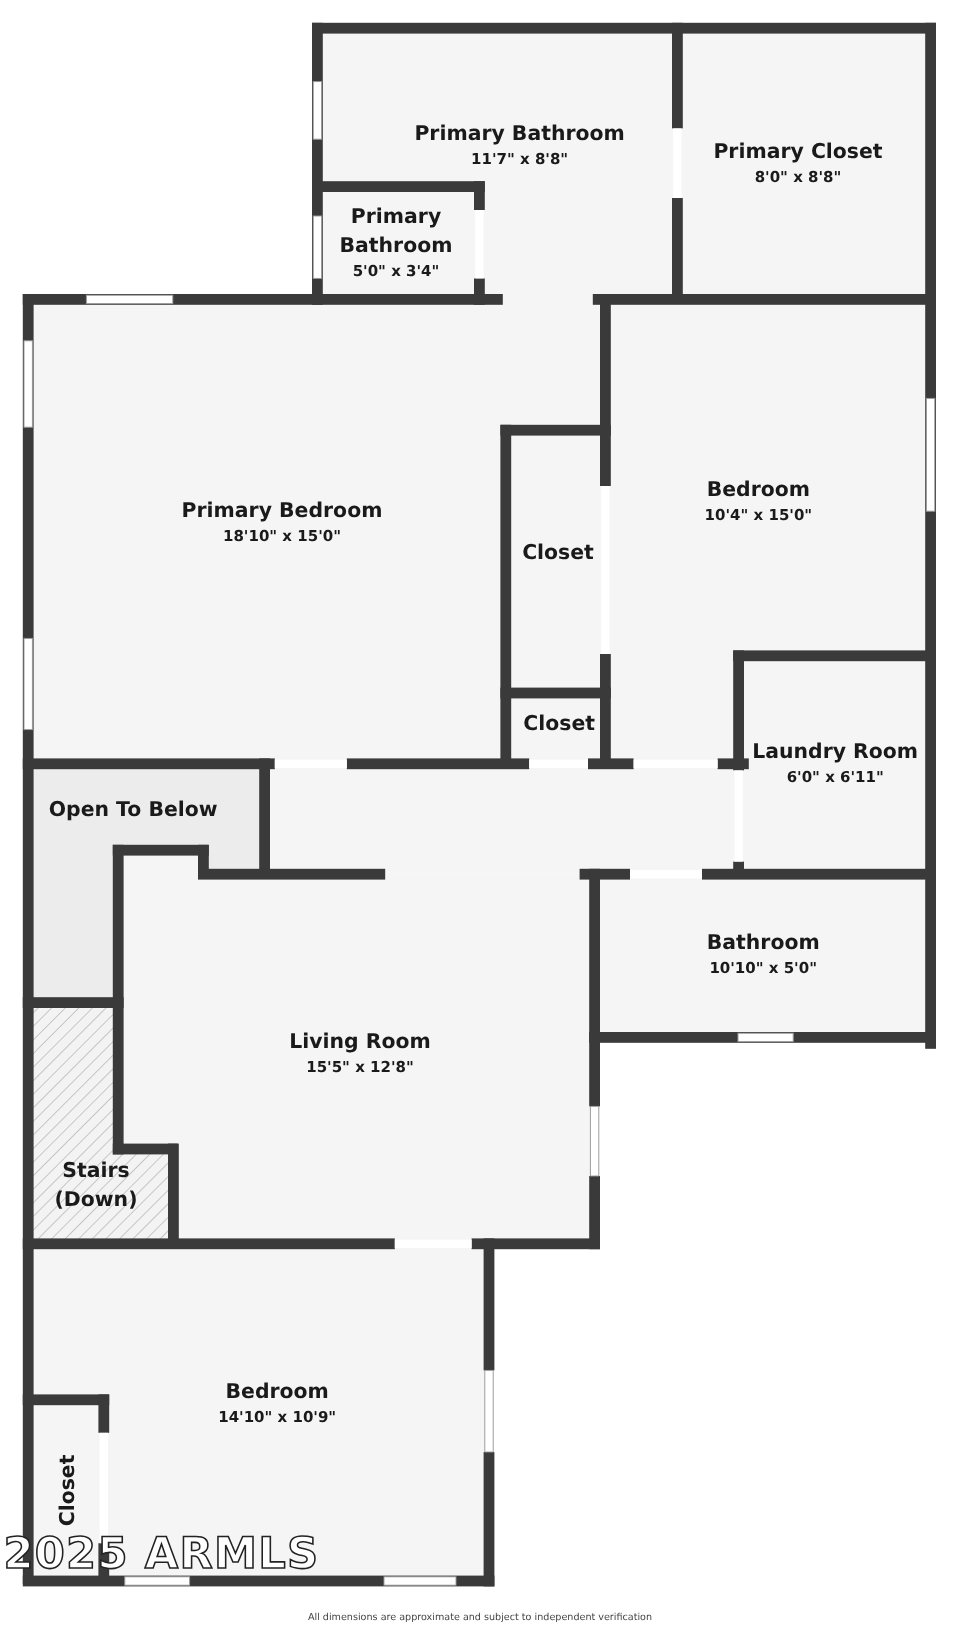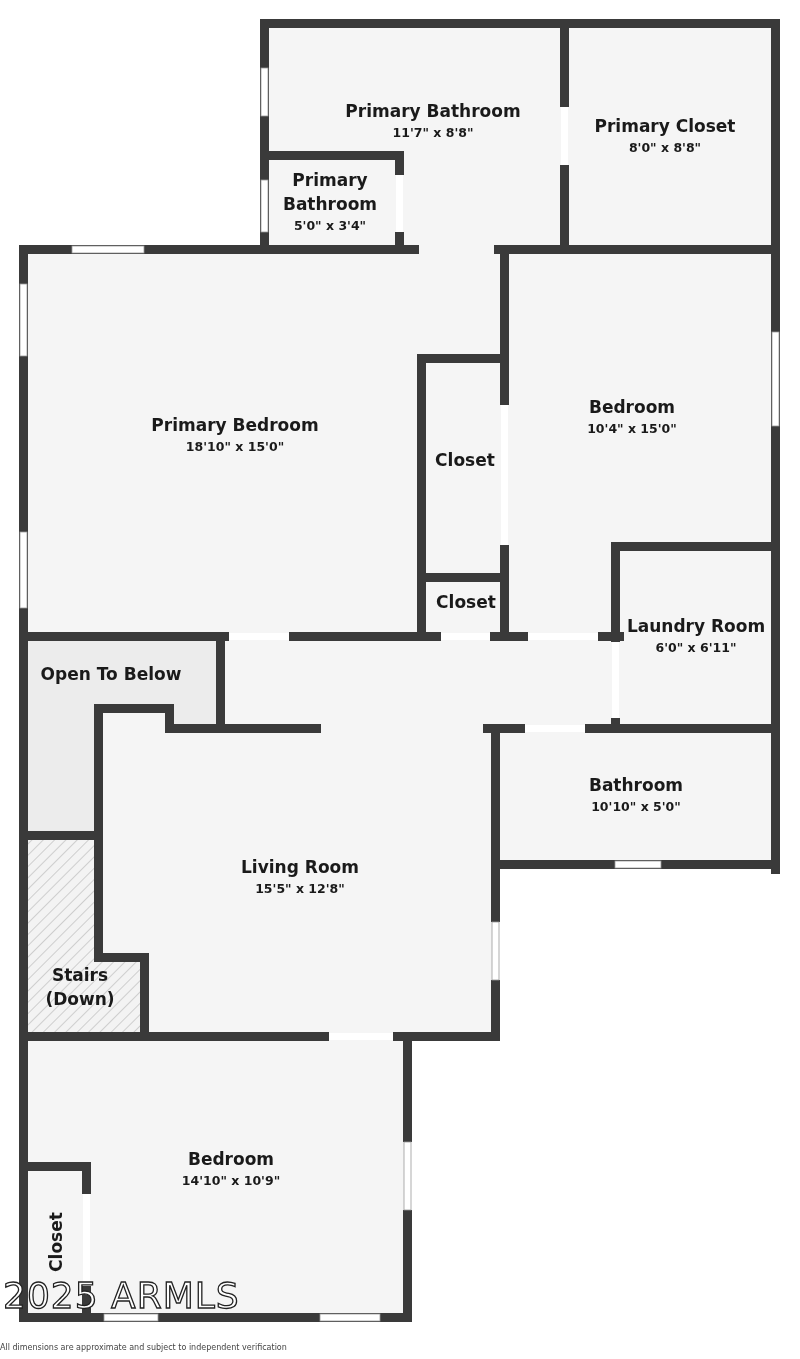--- a/index.html
+++ b/index.html
@@ -5,22 +5,22 @@
     html, body { margin: 0; padding: 0; background: #ffffff; }
     body { width: 800px; height: 1359px; position: relative; overflow: hidden; font-family: "DejaVu Sans", sans-serif; }
     #plan { position: absolute; left: 0; top: 0; }
     .room-label { font-family: "DejaVu Sans", sans-serif; font-weight: bold; font-size: 17px; fill: #1a1a1a; text-anchor: middle; }
     .room-dim { font-family: "DejaVu Sans", sans-serif; font-weight: bold; font-size: 12.5px; fill: #1a1a1a; text-anchor: middle; }
     .wall { fill: #3a3a3a; }
     .floor { fill: #f5f5f5; }
     .floor-open { fill: #ececec; }
     .win { fill: #ffffff; stroke: #9a9a9a; stroke-width: 0.8; }
     .door { fill: #ffffff; }
-    .watermark { position: absolute; left: 3px; top: 1275px; font-family: "DejaVu Sans", sans-serif; font-size: 36px; font-weight: normal; color: #ffffff; -webkit-text-stroke: 1.3px #222; letter-spacing: 1px; }
-    .disclaimer { position: absolute; left: 0; width: 800px; top: 1343px; font-family: "DejaVu Sans", sans-serif; font-size: 8px; color: #444; }
+    .watermark { position: absolute; left: 3px; top: 1275px; font-family: "DejaVu Sans", sans-serif; font-size: 36px; font-weight: bold; color: #ffffff; -webkit-text-stroke: 1.3px #222; letter-spacing: 1px; }
+    .disclaimer { position: absolute; left: 0; width: 800px; top: 1343px; text-align: center; font-family: "DejaVu Sans", sans-serif; font-size: 8px; color: #444; }
   </style>
 </head>
 <body>
 
 <svg id="plan" width="800" height="1340" viewBox="0 0 800 1340">
   <defs>
     <pattern id="hatch" patternUnits="userSpaceOnUse" width="8" height="8" patternTransform="rotate(45)">
       <rect width="8" height="8" fill="#f3f3f3"></rect>
       <line x1="0" y1="0" x2="0" y2="8" stroke="#b5b5b5" stroke-width="1.2"></line>
     </pattern>

